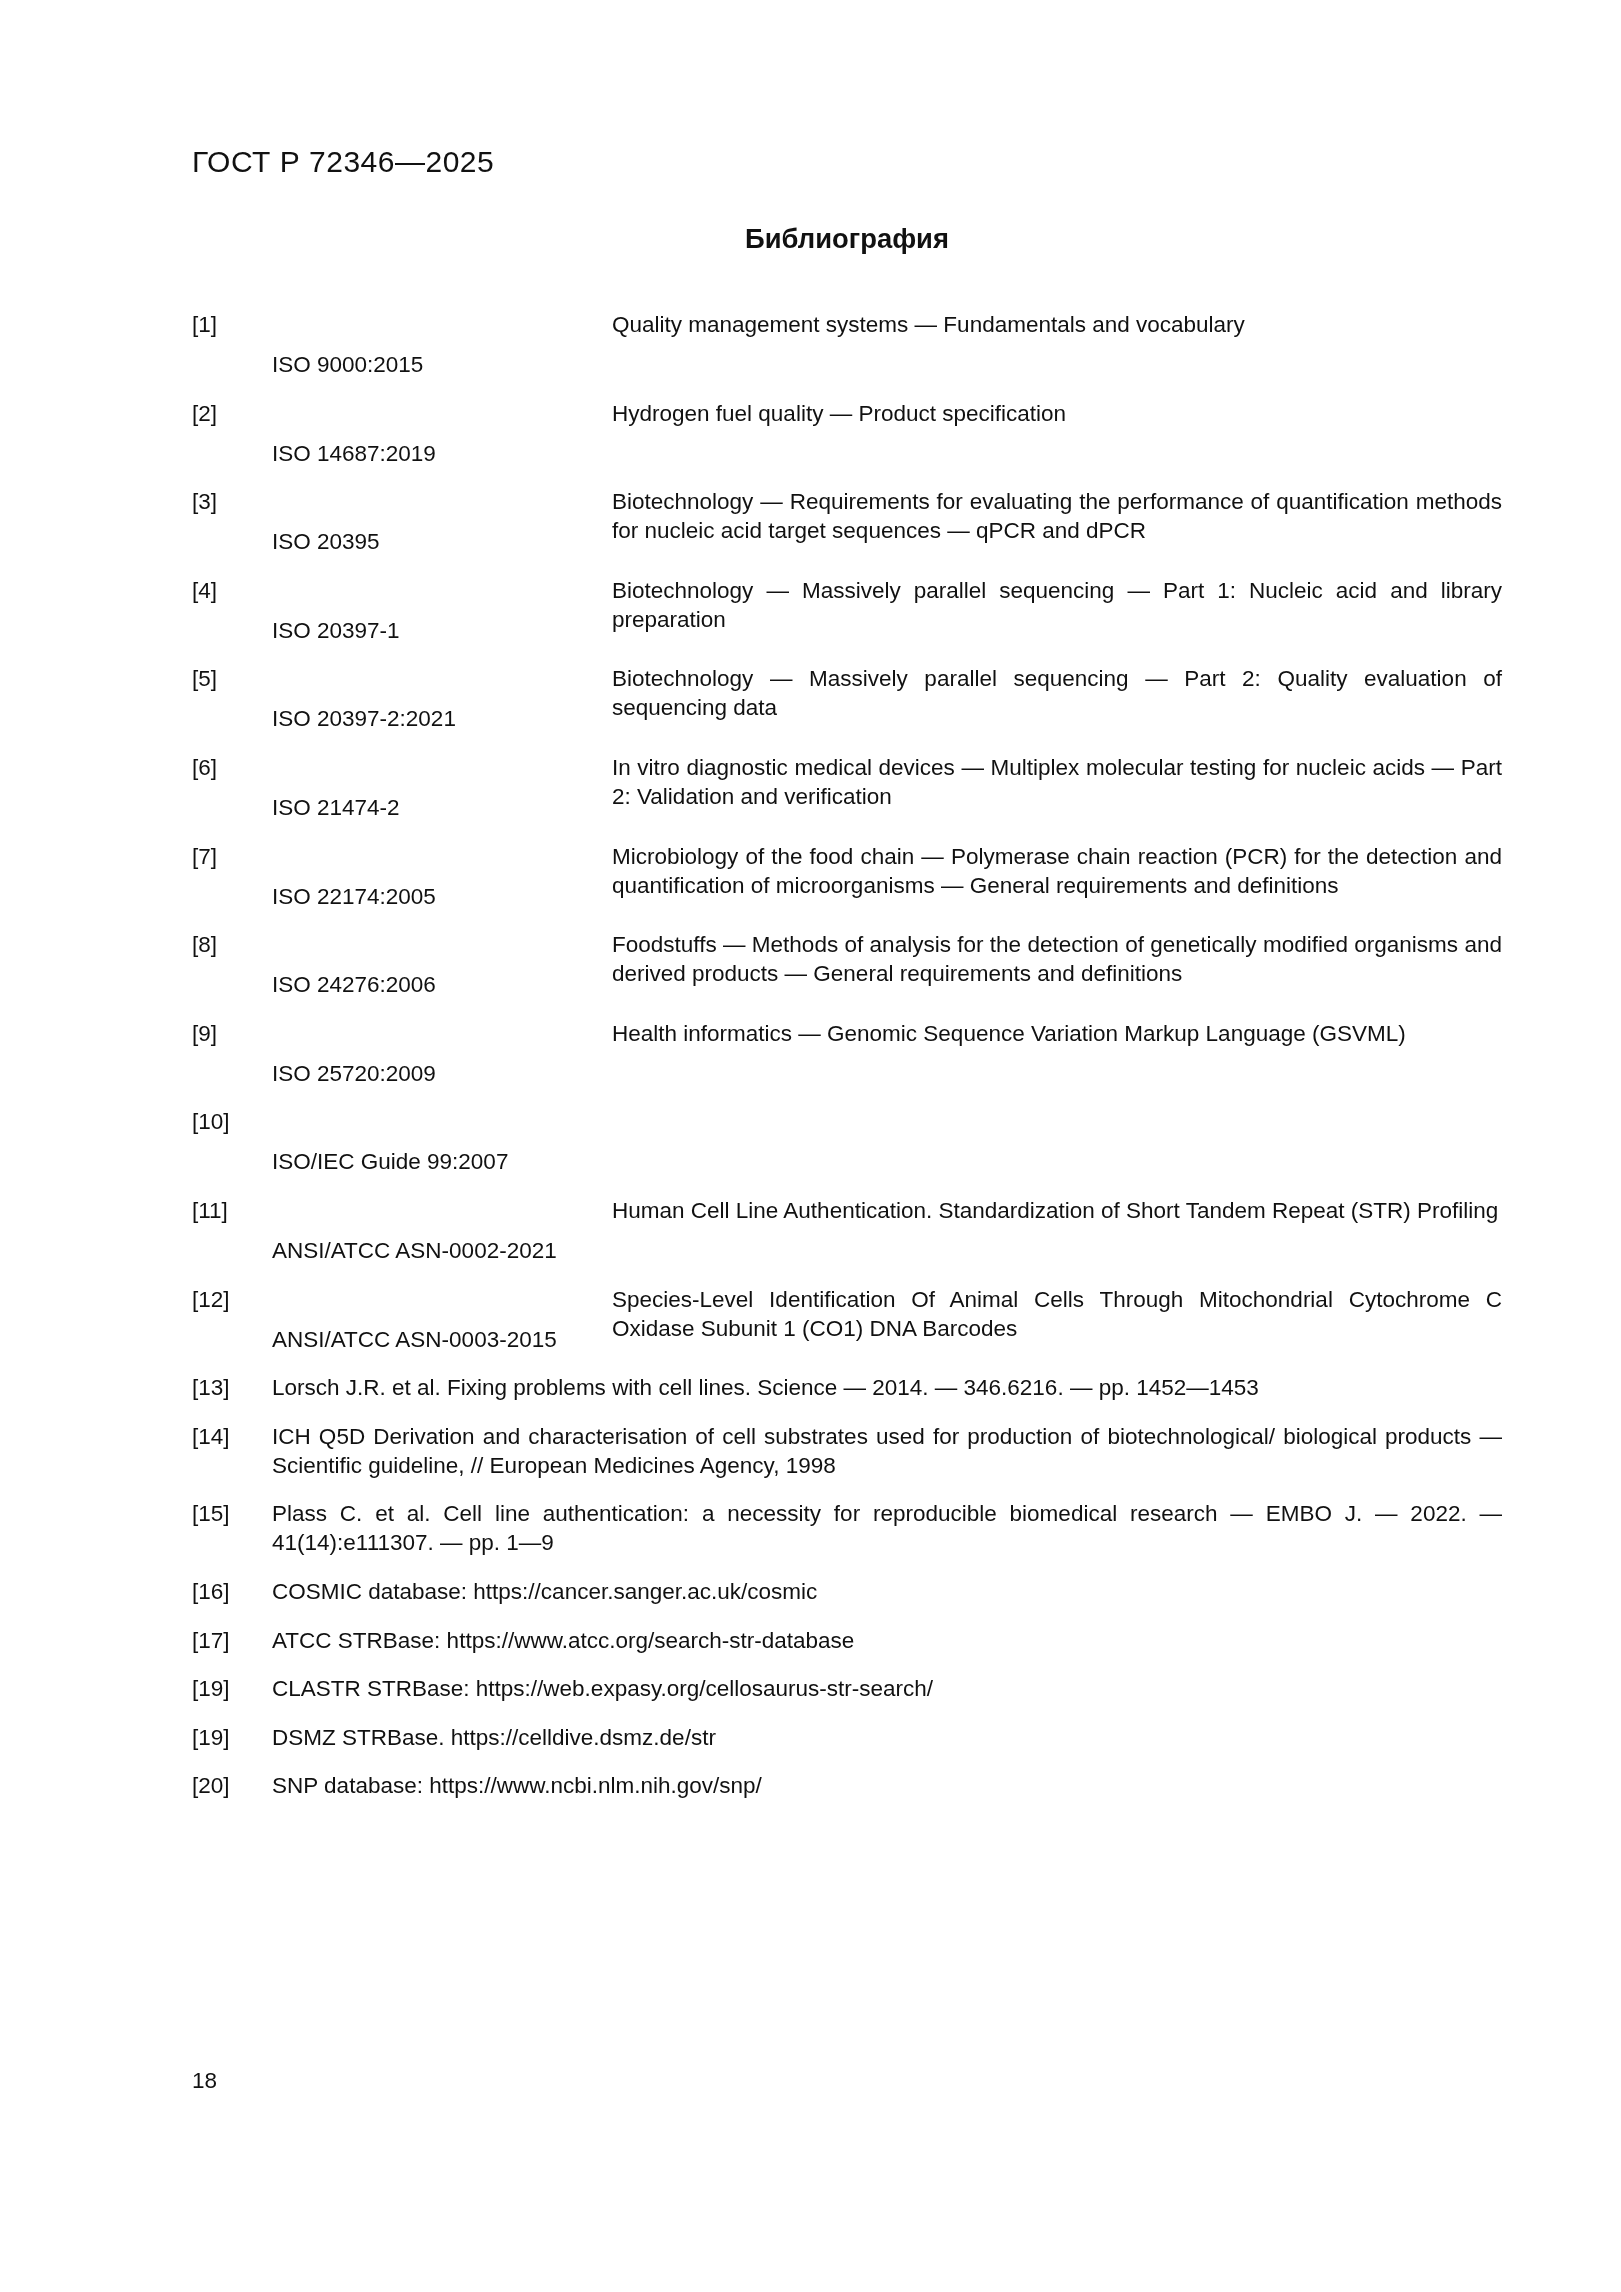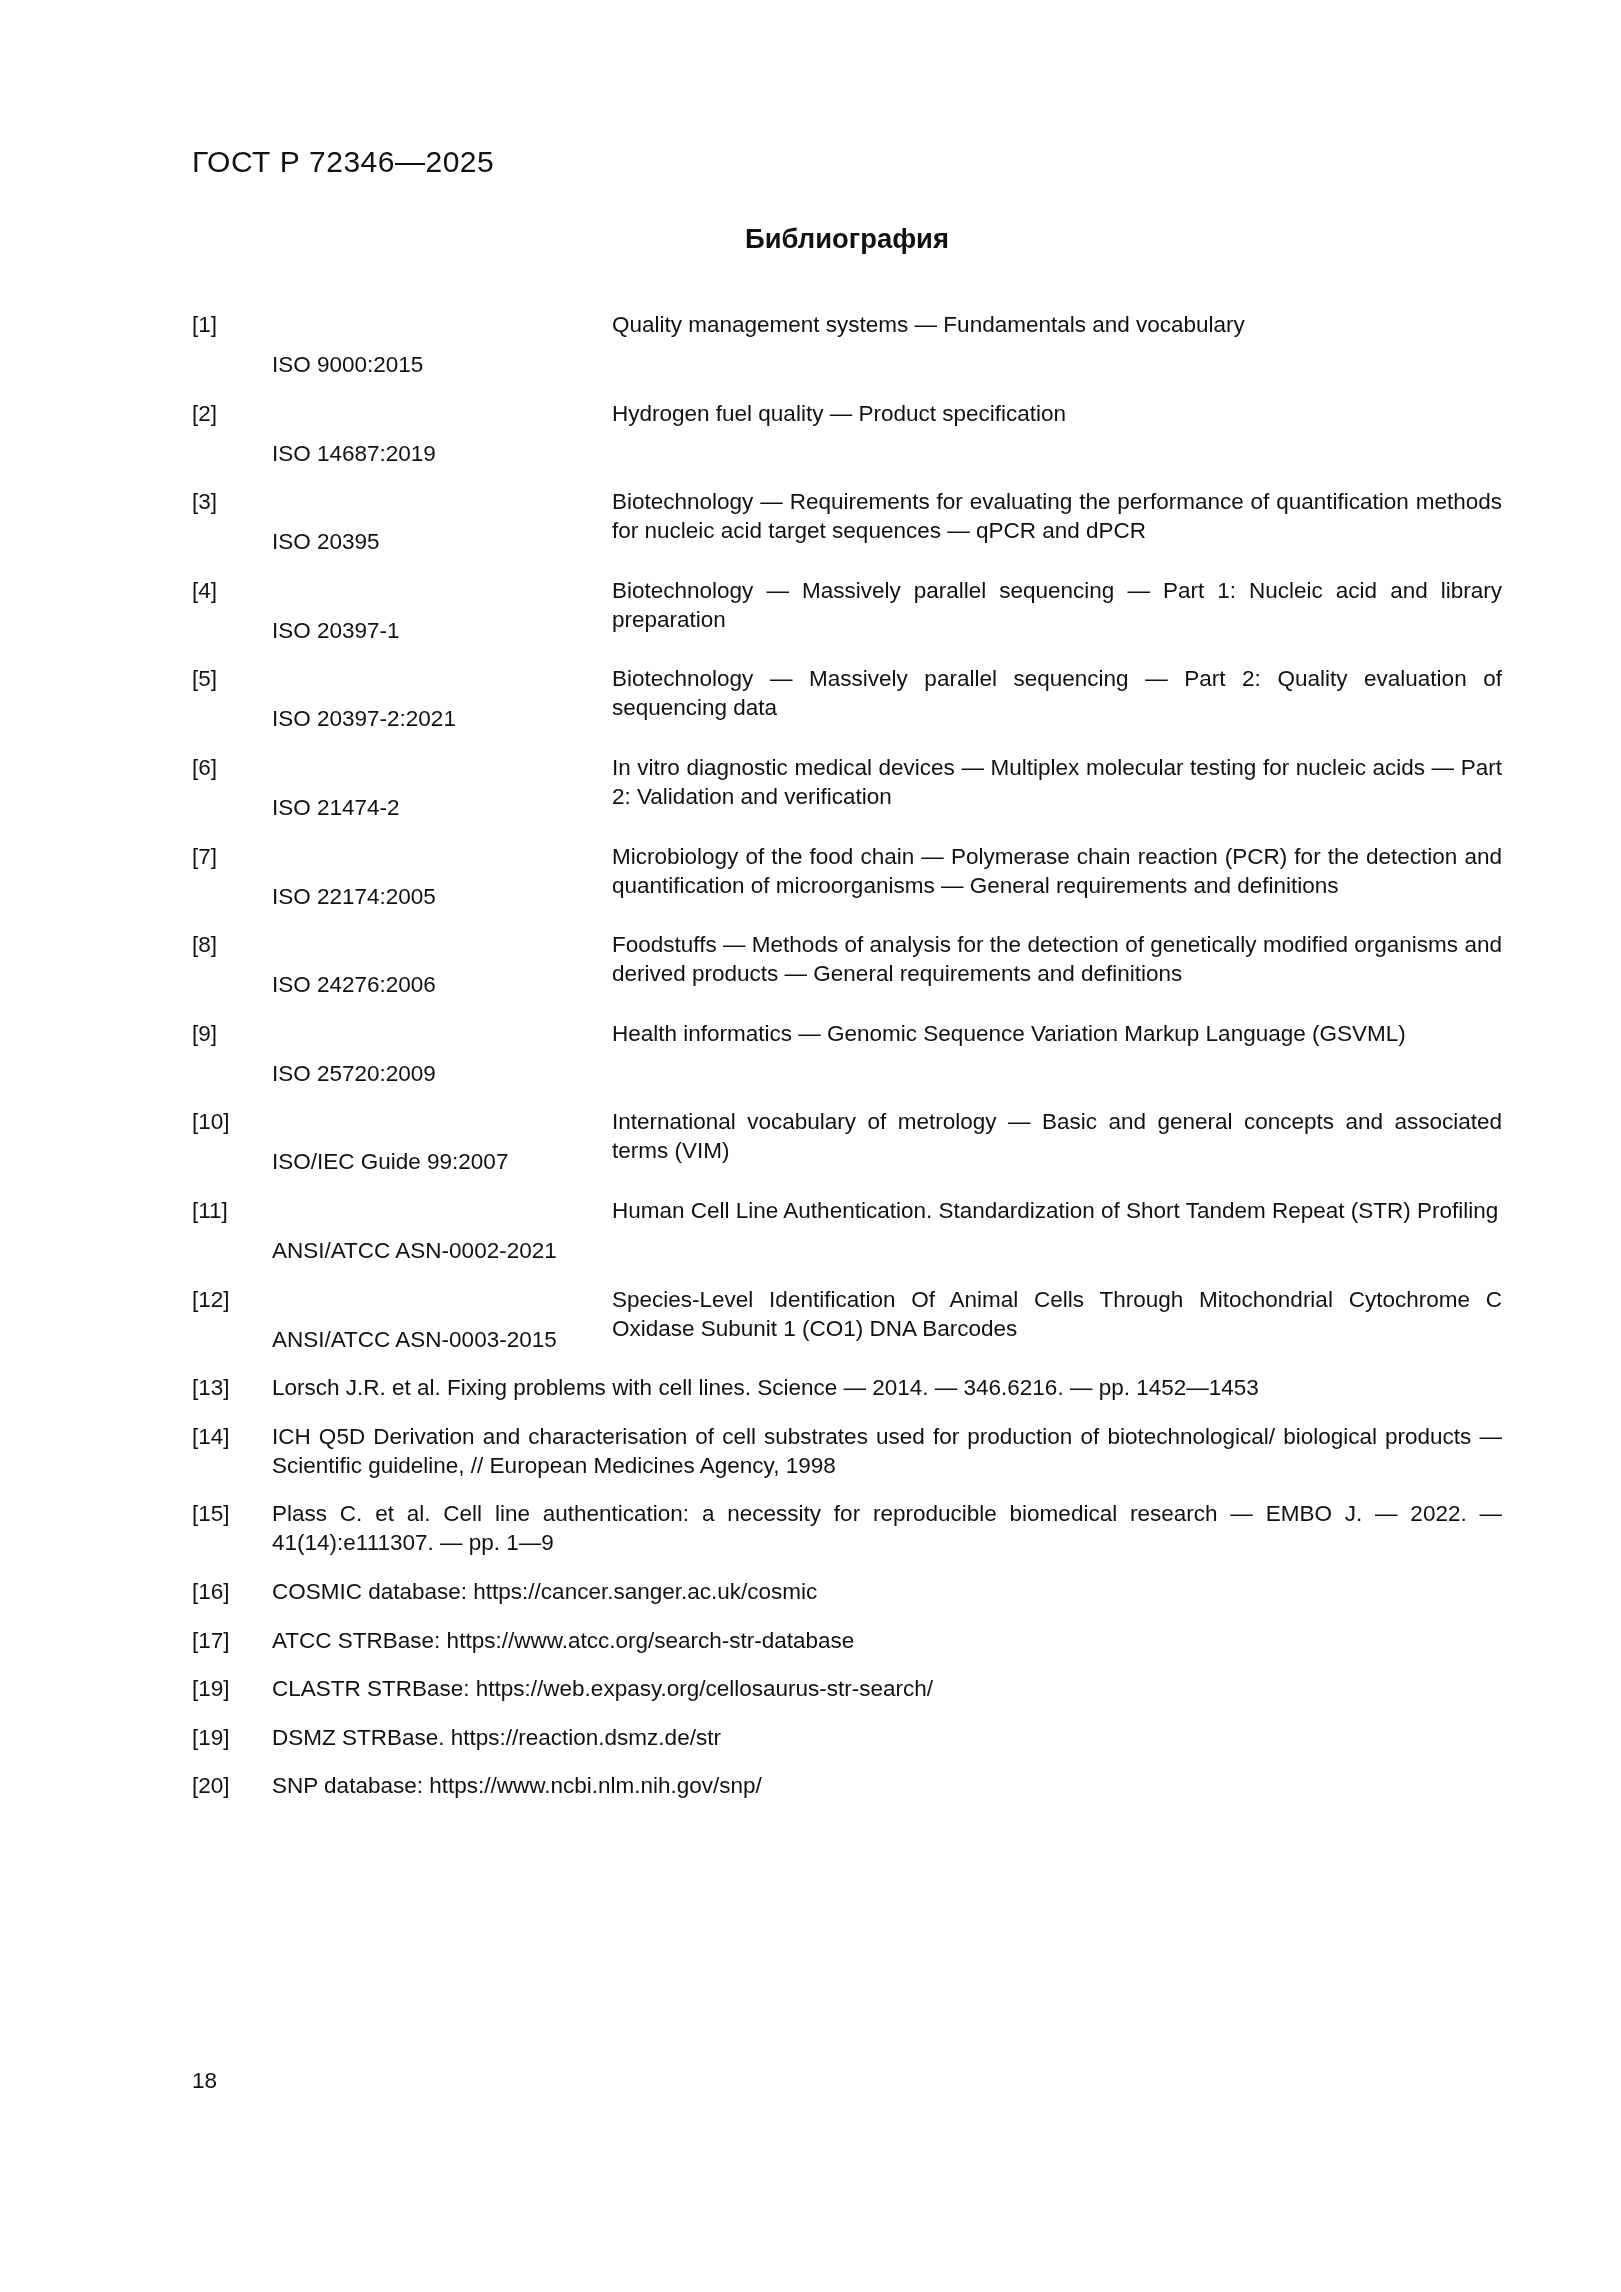--- a/index.html
+++ b/index.html
@@ -134,21 +134,20 @@
 
     <div class="entry">
       <span class="ref">[9]</span>
       <span class="code">ISO 25720:2009</span>
       <span class="desc">Health informatics — Genomic Sequence Variation Markup Language (GSVML)</span>
     </div>
 
     <div class="entry">
       <span class="ref">[10]</span>
       <span class="code">ISO/IEC Guide 99:2007</span>
-      <span class="desc">International vocabulary of metrology — Basic and general concepts and associated terms (VIM)</span>
     </div>
 
     <div class="entry">
       <span class="ref">[11]</span>
       <span class="code">ANSI/ATCC ASN-0002-2021</span>
       <span class="desc">Human Cell Line Authentication. Standardization of Short Tandem Repeat (STR) Profiling</span>
     </div>
 
     <div class="entry">
       <span class="ref">[12]</span>
@@ -188,21 +187,21 @@
 
     <div class="entry full">
       <span class="ref">[19]</span>
 
       <span class="desc">CLASTR STRBase: https://web.expasy.org/cellosaurus-str-search/</span>
     </div>
 
     <div class="entry full">
       <span class="ref">[19]</span>
 
-      <span class="desc">DSMZ STRBase. https://reaction.dsmz.de/str</span>
+      <span class="desc">DSMZ STRBase. https://celldive.dsmz.de/str</span>
     </div>
 
     <div class="entry full">
       <span class="ref">[20]</span>
 
       <span class="desc">SNP database: https://www.ncbi.nlm.nih.gov/snp/</span>
     </div>
   </div>
 
   <div class="page-number">18</div>

